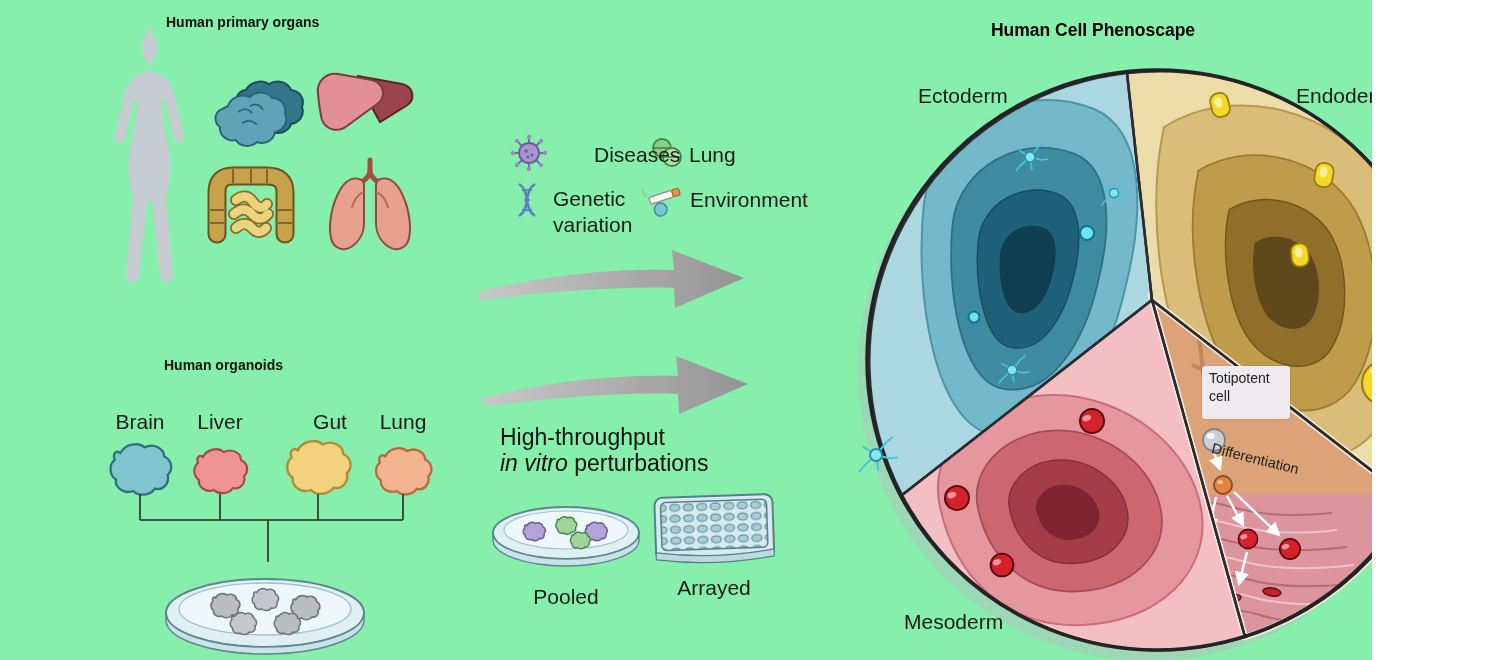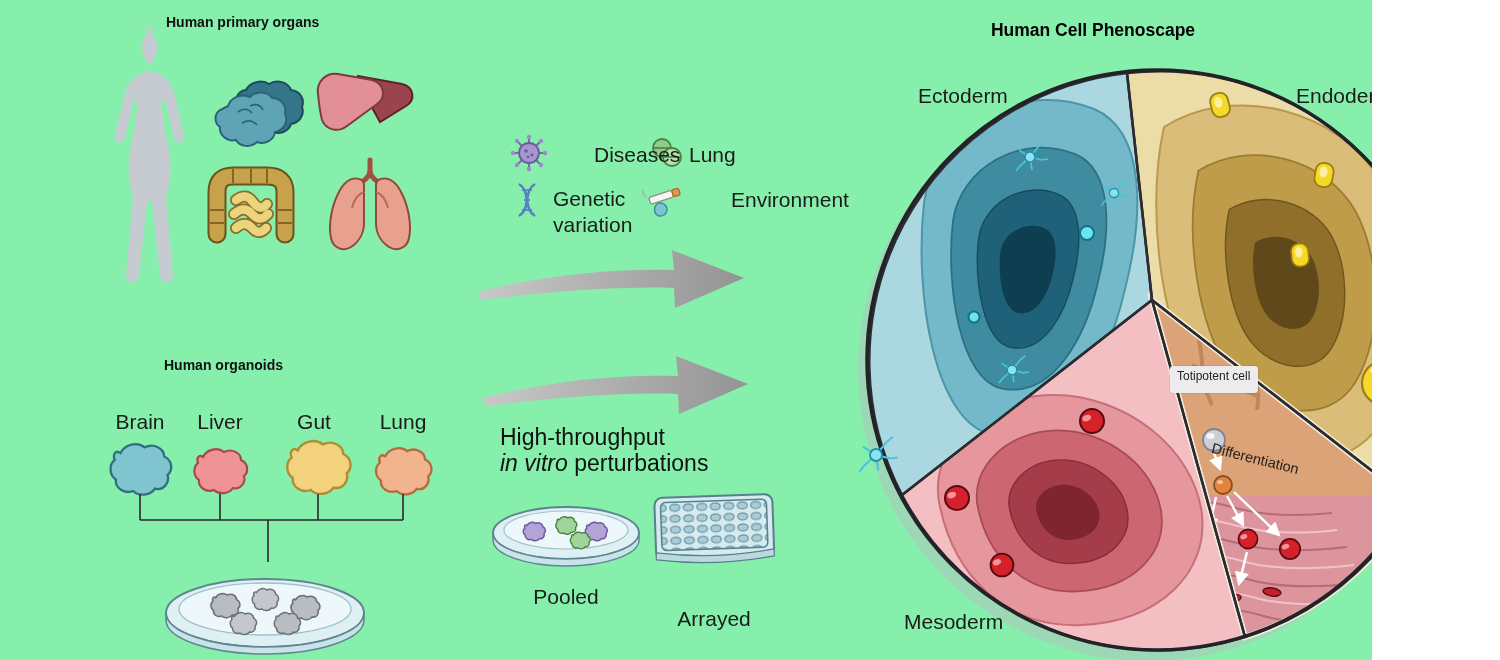--- a/index.html
+++ b/index.html
@@ -7,22 +7,22 @@
   body { font-family:"Liberation Sans","DejaVu Sans",sans-serif; }
   .canvas { position:relative; width:1372px; height:660px; background:#86efac; overflow:hidden; }
   .art { position:absolute; left:0; top:0; width:1500px; height:660px; }
   .lbl { position:absolute; color:#1b1b1b; font-size:21px; white-space:nowrap; }
   .lbl.bold { font-weight:bold; font-size:14px; color:#111; }
   .lbl.center { transform:translateX(-50%); }
   .lbl.big { font-size:23px; color:#111; }
   .lbl.title { font-weight:bold; font-size:17.5px; color:#000; }
   .lbl.wrap { white-space:normal; line-height:1.25; }
   .toti-box { position:absolute; width:88px; background:#edebee; border-radius:3px;
-              padding:3px 7px 8px 7px; font-size:12px; line-height:1.3; color:#222;
-              white-space:normal; box-shadow:0 0 0 1px rgba(0,0,0,0.06); }
+              padding:3px 7px 14px 7px; font-size:14px; line-height:1.3; color:#222;
+              white-space:normal; box-shadow:0 0 0 1px rgba(0,0,0,0.06);margin-left:32px; }
   .diff { position:absolute; font-size:14.5px; color:#26211c; transform:rotate(14deg); transform-origin:left top; }
   .it { font-style:italic; }
 </style>
 </head>
 <body>
 
 <div class="canvas">
 
 <svg class="art" viewBox="0 0 1500 660" xmlns="http://www.w3.org/2000/svg">
   <defs>
@@ -275,33 +275,33 @@
     <circle cx="295" cy="295" r="290" fill="none" stroke="#232327" stroke-width="3.5"></circle>
     <use href="#neuron" transform="translate(14,390) scale(1.2)"></use>
   </g>
 </svg>
 
 <div class="lbl bold" style="left:166px; top:14px;">Human primary organs</div>
 
 <div class="lbl" style="left:553px; top:143px;margin-left:41px;">Diseases</div>
 <div class="lbl" style="left:689px; top:143px;">Lung</div>
 <div class="lbl wrap" style="left:553px; top:186px; width:72px;">Genetic variation</div>
-<div class="lbl" style="left:690px; top:188px;margin-left:41px;">Environment</div>
+<div class="lbl" style="left:690px; top:188px;">Environment</div>
 
 <div class="lbl bold" style="left:164px; top:357px;">Human organoids</div>
 <div class="lbl center" style="left:140px; top:410px;">Brain</div>
 <div class="lbl center" style="left:220px; top:410px;">Liver</div>
-<div class="lbl center" style="left:314px; top:410px;">Gut</div>
+<div class="lbl center" style="left:330px; top:410px;">Gut</div>
 <div class="lbl center" style="left:403px; top:410px;">Lung</div>
 
 <div class="lbl big" style="left:500px; top:424px;">High-throughput</div>
 <div class="lbl big" style="left:500px; top:450px;"><span class="it">in vitro</span><span> perturbations</span></div>
 
 <div class="lbl center" style="left:566px; top:576px;margin-top:9px;">Pooled</div>
-<div class="lbl center" style="left:714px; top:576px;margin-top:31px;">Arrayed</div>
+<div class="lbl center" style="left:714px; top:576px;">Arrayed</div>
 
 <div class="lbl title center" style="left:1093px; top:20px;">Human Cell Phenoscape</div>
 <div class="lbl" style="left:918px; top:84px;">Ectoderm</div>
 <div class="lbl" style="left:1296px; top:84px;">Endoderm</div>
 <div class="lbl" style="left:872px; top:610px;margin-left:32px;">Mesoderm</div>
 
 <div class="toti-box" style="left:1170px; top:366px;">Totipotent cell</div>
 <div class="diff" style="left:1214px; top:440px;">Differentiation</div>
 
 </div>

